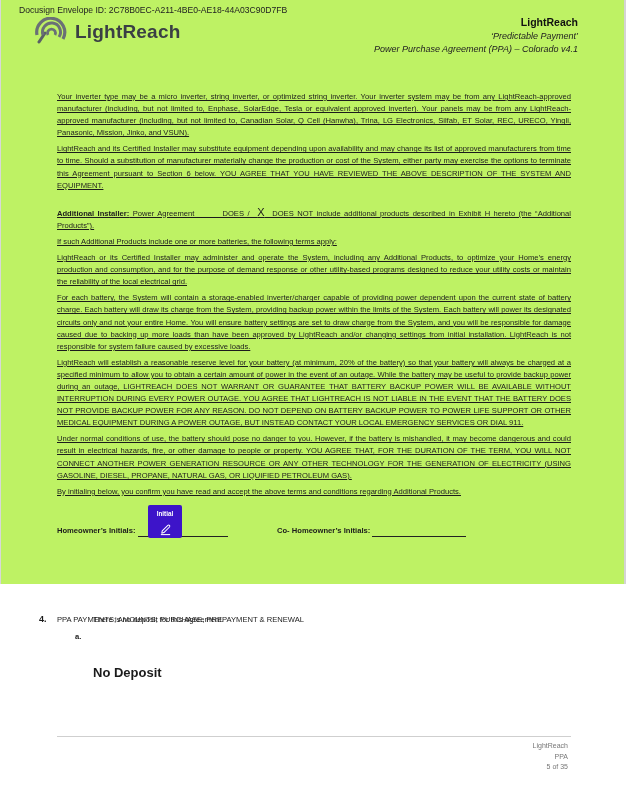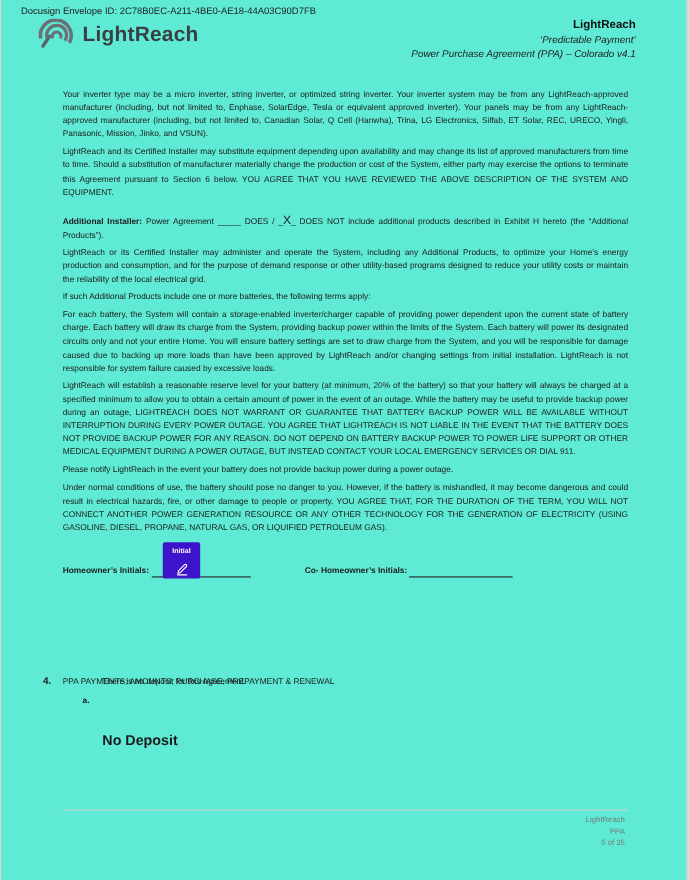--- a/index.html
+++ b/index.html
@@ -1,27 +1,27 @@
 <!DOCTYPE html>
 <html><head>
 <meta charset="utf-8">
 <style>
   * { box-sizing: border-box; margin: 0; padding: 0; }
   html, body { width: 626px; height: 800px; background: #ffffff; overflow: hidden; }
   body { font-family: "Liberation Sans", sans-serif; color: #1a1a1a; position: relative; }
-  .page { position: absolute; left: 0; top: 0; width: 626px; height: 800px; background: #5eead4;
+  .page { position: absolute; left: 0; top: 0; width: 626px; height: 584px; background: #bef264;
           border-left: 1px solid #d8d8d8; border-right: 2px solid #d4d4d4; }
   .envelope-id { position: absolute; left: 18px; top: 5px; font-size: 8.6px; color: #222; font-family: "Liberation Sans", sans-serif; }
   .logo { position: absolute; left: 32px; top: 17px; display: flex; align-items: center; }
   .logo svg { width: 36px; height: 28px; }
   .logo-text { font-size: 19px; font-weight: bold; color: #3a3f44; margin-left: 6px; letter-spacing: 0.2px; margin-top: 2px; }
   .hdr-right { position: absolute; right: 46px; top: 16px; text-align: right; line-height: 13px; }
   .hdr-right .brand { font-size: 10.5px; font-weight: bold; color: #111; margin-bottom: 1px; }
   .hdr-right .sub { font-size: 9px; color: #222; font-style: italic; }
-  .body { position: absolute; left: 56px; top: 80px; width: 514px; font-size: 7.6px; line-height: 12.1px; color: #1c1c1c; }
+  .body { position: absolute; left: 56px; top: 91px; width: 514px; font-size: 7.6px; line-height: 12.1px; color: #1c1c1c; text-decoration: underline; }
   .body p { text-align: justify; margin-bottom: 4px; }
   .body p.gap { margin-top: 14px; }
   .b { font-weight: bold; }
   .xmark { font-size: 11px; }
   .initials-row { position: relative; height: 40px; margin-top: 2px; font-size: 7.6px; }
   .init-label { position: absolute; top: 23px; font-weight: bold; }
   .init-line { display: inline-block; border-bottom: 0.8px solid #222; height: 9px; vertical-align: bottom; }
   .initial-btn { position: absolute; left: 91px; top: 3px; width: 34px; height: 33px; background: #3d14c9; border-radius: 2px;
                  color: #fff; display: flex; flex-direction: column; align-items: center; cursor: pointer; }
   .initial-btn .lbl { font-size: 6.4px; font-weight: bold; margin-top: 3px; }
@@ -57,26 +57,26 @@
     <div class="sub">‘Predictable Payment’</div>
     <div class="sub">Power Purchase Agreement (PPA) – Colorado v4.1</div>
   </div>
 
   <div class="body">
     <p>Your inverter type may be a micro inverter, string inverter, or optimized string inverter. Your inverter system may be from any LightReach-approved manufacturer (including, but not limited to, Enphase, SolarEdge, Tesla or equivalent approved inverter). Your panels may be from any LightReach-approved manufacturer (including, but not limited to, Canadian Solar, Q Cell (Hanwha), Trina, LG Electronics, Silfab, ET Solar, REC, URECO, Yingli, Panasonic, Mission, Jinko, and VSUN).</p>
     <p>LightReach and its Certified Installer may substitute equipment depending upon availability and may change its list of approved manufacturers from time to time. Should a substitution of manufacturer materially change the production or cost of the System, either party may exercise the options to terminate this Agreement pursuant to Section 6 below. YOU AGREE THAT YOU HAVE REVIEWED THE ABOVE DESCRIPTION OF THE SYSTEM AND EQUIPMENT.</p>
     <p class="gap">
       <span class="b">Additional Installer:</span><span> Power Agreement _____ DOES / _</span><span class="xmark">X</span><span>_ DOES NOT include additional products described in Exhibit H hereto (the “Additional Products”).</span>
     </p>
+    <p>If such Additional Products include one or more batteries, the following terms apply:</p>
     <p>LightReach or its Certified Installer may administer and operate the System, including any Additional Products, to optimize your Home’s energy production and consumption, and for the purpose of demand response or other utility-based programs designed to reduce your utility costs or maintain the reliability of the local electrical grid.</p>
-    <p>If such Additional Products include one or more batteries, the following terms apply:</p>
     <p>For each battery, the System will contain a storage-enabled inverter/charger capable of providing power dependent upon the current state of battery charge. Each battery will draw its charge from the System, providing backup power within the limits of the System. Each battery will power its designated circuits only and not your entire Home. You will ensure battery settings are set to draw charge from the System, and you will be responsible for damage caused due to backing up more loads than have been approved by LightReach and/or changing settings from initial installation. LightReach is not responsible for system failure caused by excessive loads.</p>
     <p>LightReach will establish a reasonable reserve level for your battery (at minimum, 20% of the battery) so that your battery will always be charged at a specified minimum to allow you to obtain a certain amount of power in the event of an outage. While the battery may be useful to provide backup power during an outage, LIGHTREACH DOES NOT WARRANT OR GUARANTEE THAT BATTERY BACKUP POWER WILL BE AVAILABLE WITHOUT INTERRUPTION DURING EVERY POWER OUTAGE. YOU AGREE THAT LIGHTREACH IS NOT LIABLE IN THE EVENT THAT THE BATTERY DOES NOT PROVIDE BACKUP POWER FOR ANY REASON. DO NOT DEPEND ON BATTERY BACKUP POWER TO POWER LIFE SUPPORT OR OTHER MEDICAL EQUIPMENT DURING A POWER OUTAGE, BUT INSTEAD CONTACT YOUR LOCAL EMERGENCY SERVICES OR DIAL 911.</p>
-    <p>Please notify LightReach in the event your battery does not provide backup power during a power outage.</p>
     <p>Under normal conditions of use, the battery should pose no danger to you. However, if the battery is mishandled, it may become dangerous and could result in electrical hazards, fire, or other damage to people or property. YOU AGREE THAT, FOR THE DURATION OF THE TERM, YOU WILL NOT CONNECT ANOTHER POWER GENERATION RESOURCE OR ANY OTHER TECHNOLOGY FOR THE GENERATION OF ELECTRICITY (USING GASOLINE, DIESEL, PROPANE, NATURAL GAS, OR LIQUIFIED PETROLEUM GAS).</p>
+    <p>By initialing below, you confirm you have read and accept the above terms and conditions regarding Additional Products.</p>
 
     <div class="initials-row">
       <div class="init-label" style="left:0;text-align:center;">
         <span>Homeowner’s Initials:</span>
         <span class="init-line" style="width:90px;"></span>
       </div>
       <div class="initial-btn">
         <span class="lbl">Initial</span>
         <svg viewBox="0 0 14 14">
           <path d="M3 11 L3.5 8.5 L9.5 2.5 Q10.5 1.8 11.3 2.6 Q12 3.4 11.3 4.3 L5.3 10.3 Z" stroke="#fff" stroke-width="1.1" fill="none" stroke-linejoin="round"></path>

